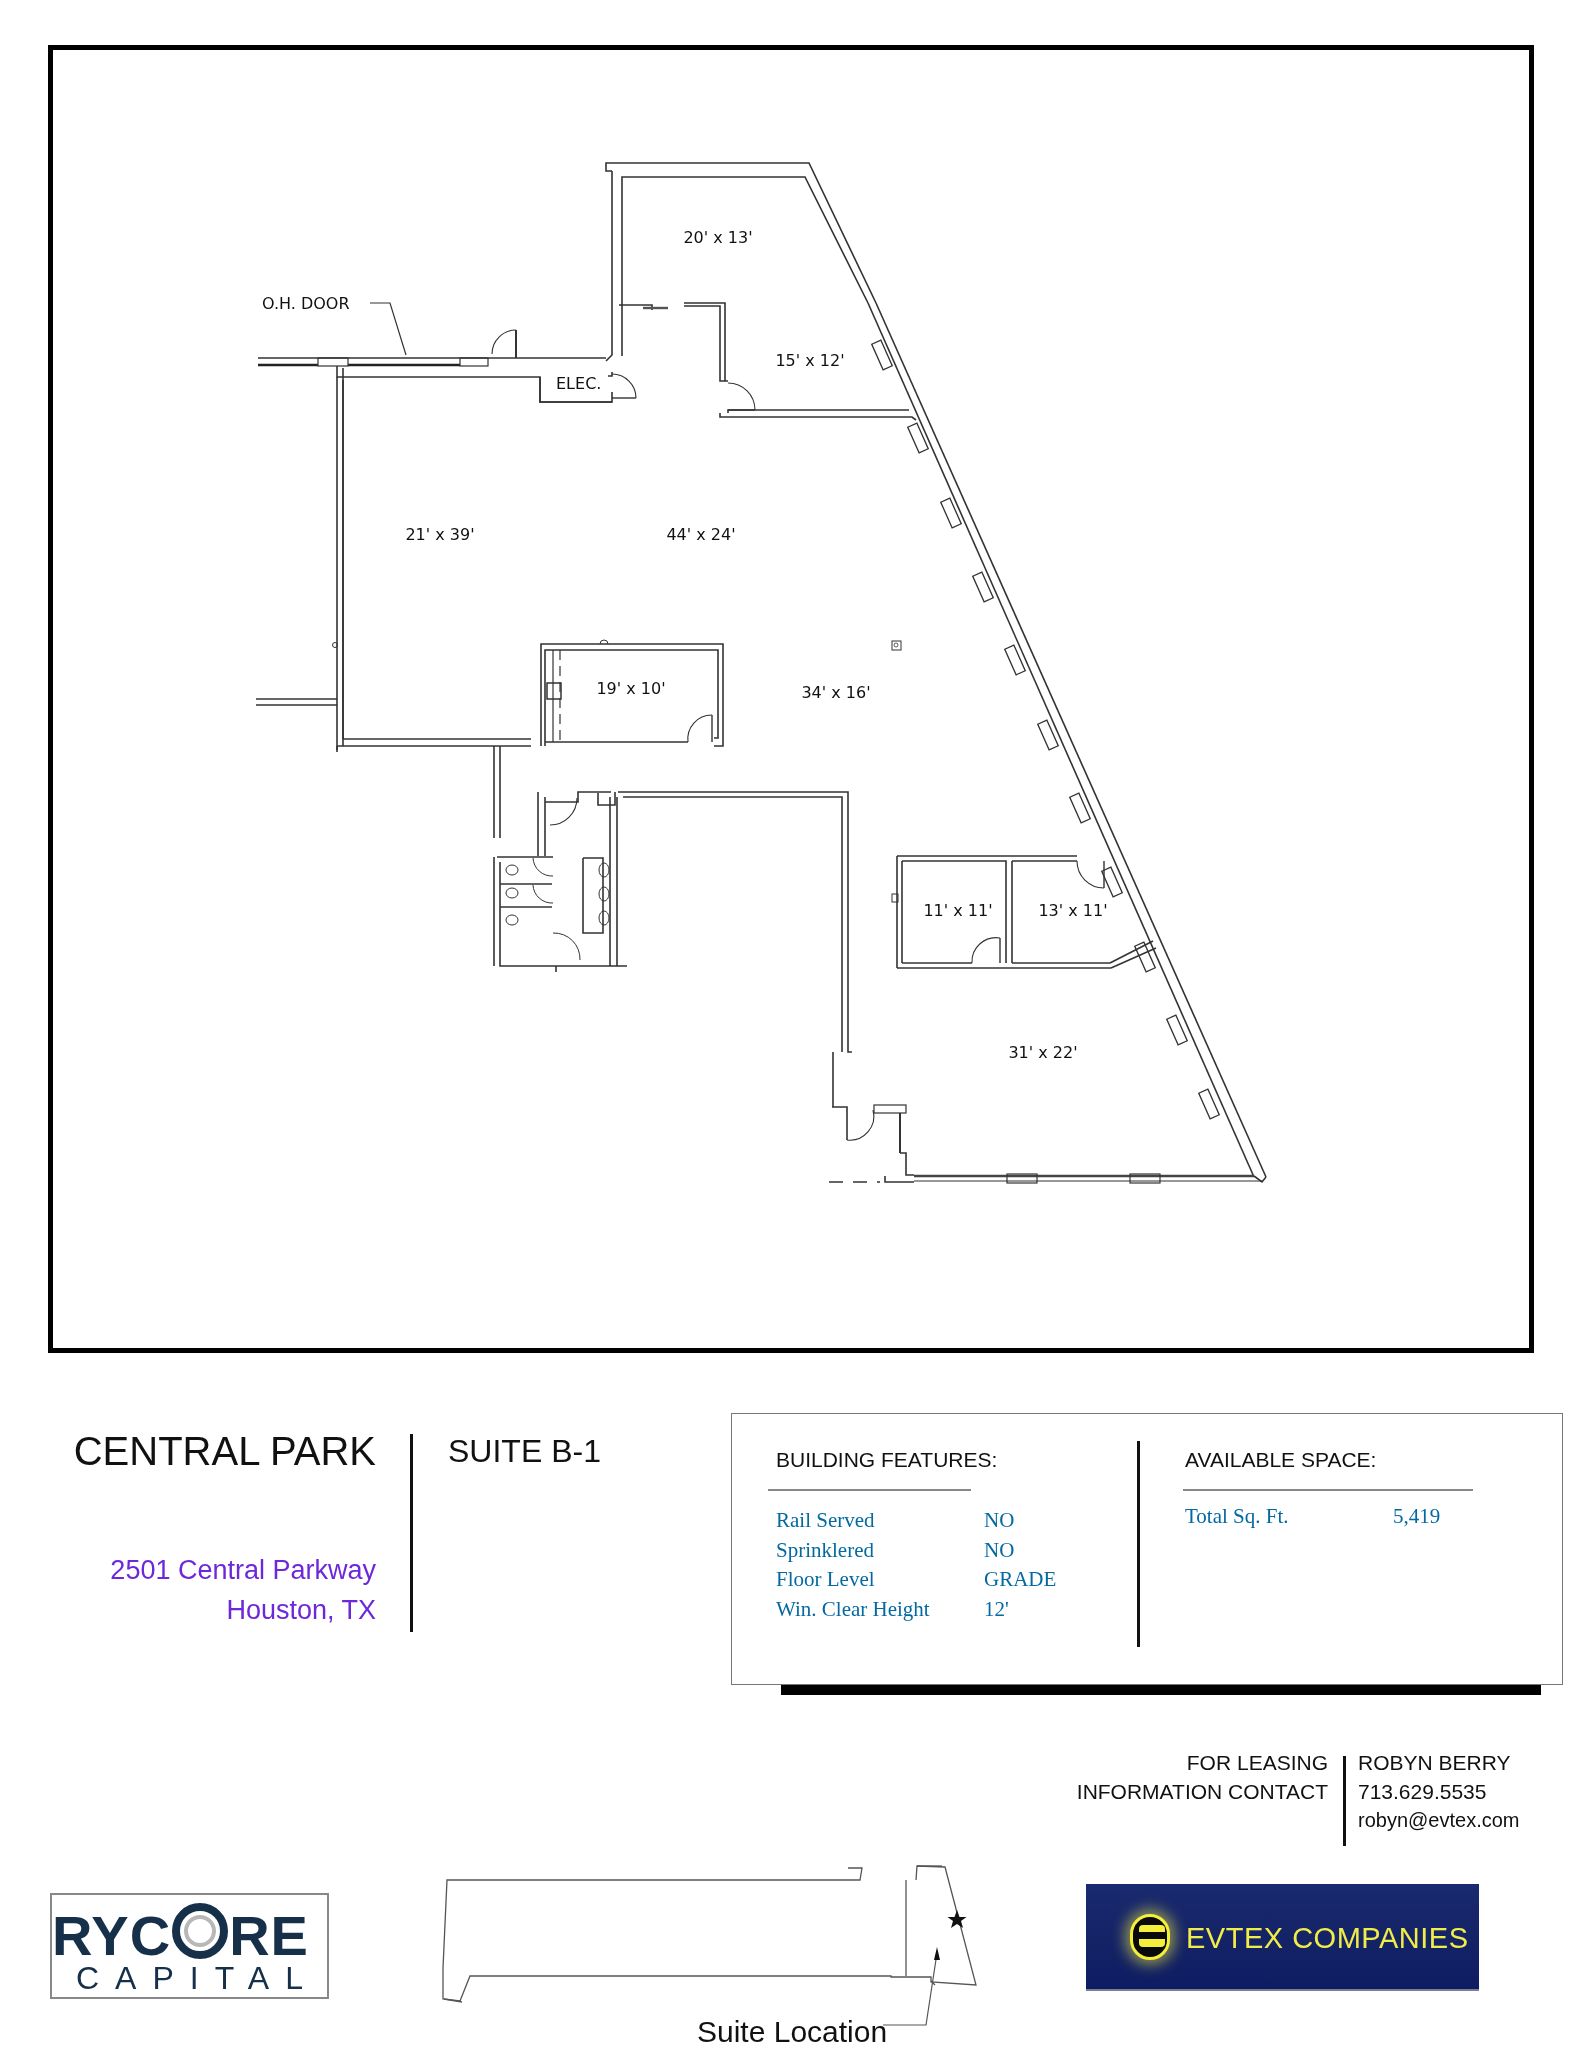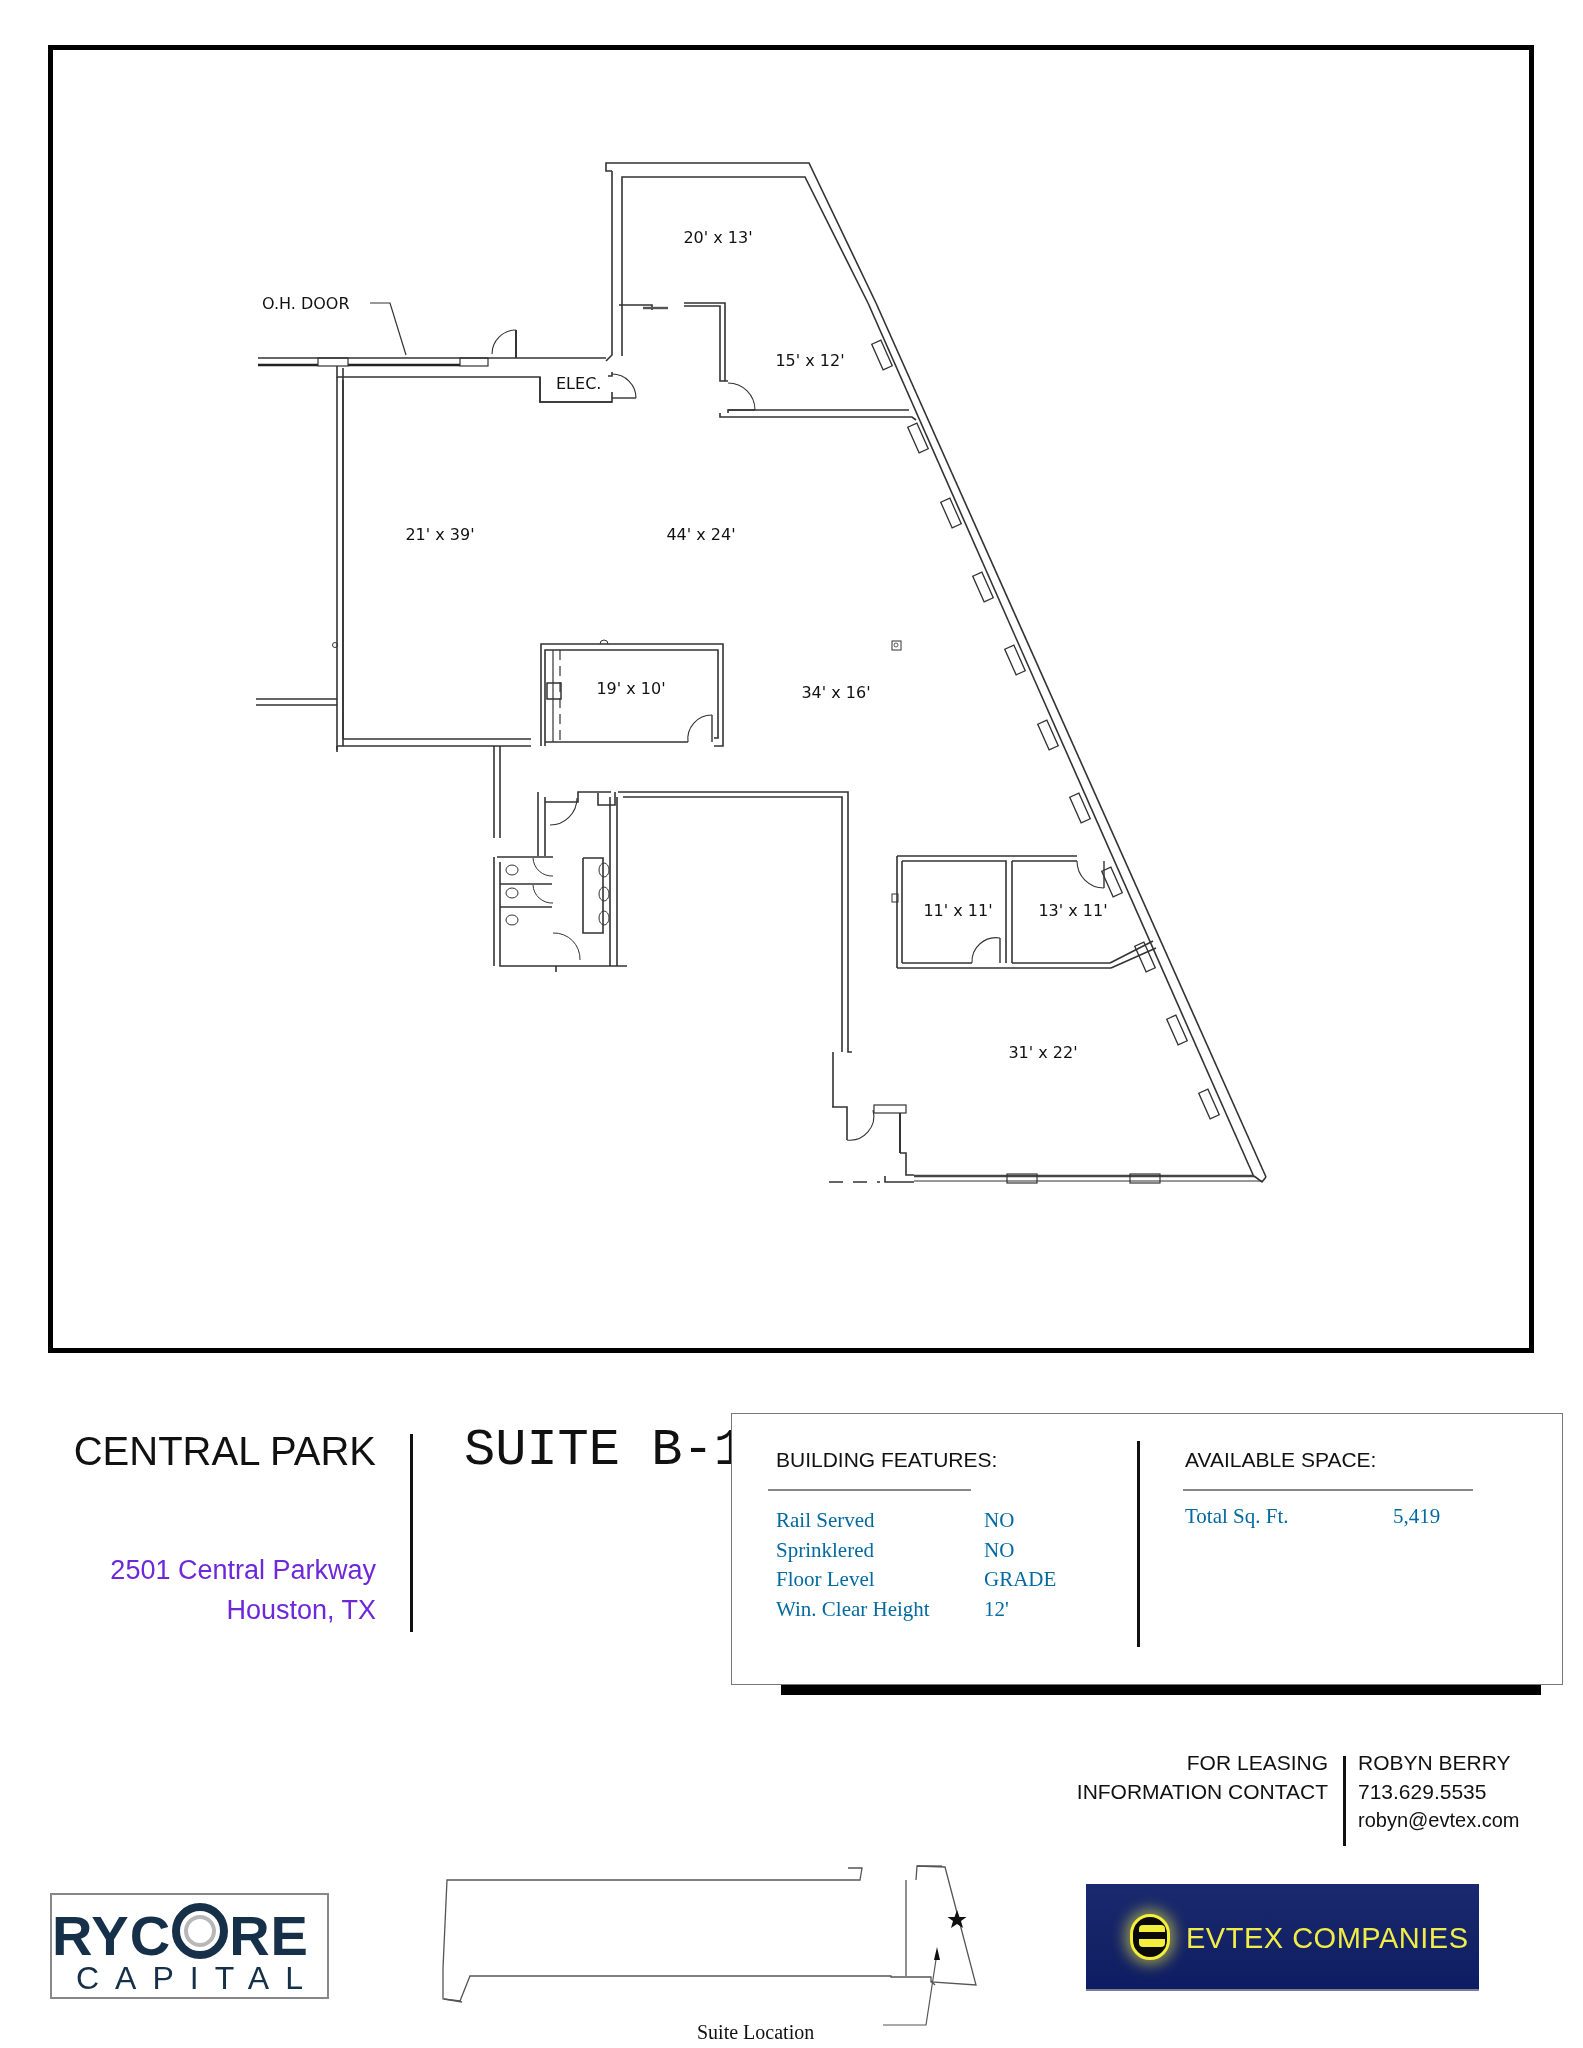--- a/index.html
+++ b/index.html
@@ -8,22 +8,22 @@
   .abs { position: absolute; }
   #plan-frame { left: 48px; top: 45px; width: 1476px; height: 1298px;
                 border: 5px solid #000; box-sizing: content-box; }
   #plan-svg { position: absolute; left: 0; top: 0; }
   .room-label { font-family: "DejaVu Sans", sans-serif; font-size: 16px; fill: #111; }
   #prop-name { right: 1207px; top: 1425px; text-align: left; font-size: 40px; line-height: 52px;
                letter-spacing: 0px; font-family: "Liberation Sans", sans-serif; color: #111; }
   #prop-addr { right: 1207px; top: 1550px; text-align: right; font-size: 27px; line-height: 40px;
                font-family: "Liberation Sans", sans-serif; color: #6d28d9; }
   #title-divider { left: 410px; top: 1434px; width: 3px; height: 198px; background: #111; }
-  #suite-title { left: 448px; top: 1425px; font-size: 52px; line-height: 52px;
-                 font-family: Liberation Mono, monospace; color: #111; margin-left: 16px; }
+  #suite-title { left: 448px; top: 1425px; font-size: 32px; line-height: 52px;
+                 font-family: Liberation Sans, sans-serif; color: #111; }
   #features-shadow { left: 781px; top: 1460px; width: 760px; height: 235px; background: #000; }
   #features-box { left: 731px; top: 1413px; width: 832px; height: 272px; background: #fff;
                   border: 1.5px solid #777; box-sizing: border-box; }
   .sec-head { font-family: "Liberation Sans", sans-serif; font-size: 21px; color: #111; }
   .sec-rule { height: 2px; background: #888; }
   .feat-row { font-family: Liberation Serif, serif; font-size: 21px; color: #0369a1; line-height: 29.5px; }
   #features-divider { left: 1137px; top: 1441px; width: 3px; height: 206px; background: #111; }
   #leasing-left { right: 255px; top: 1748px; text-align: right;
                   font-family: "Liberation Sans", sans-serif; font-size: 21px; line-height: 29px; color: #111; }
   #leasing-divider { left: 1343px; top: 1756px; width: 3px; height: 90px; background: #111; }
@@ -46,22 +46,22 @@
                 background: linear-gradient(180deg, #1a2a6e 0%, #142266 55%, #0e1d63 100%);
                 border-bottom: 2px solid #7a7f96; box-sizing: border-box; padding-left: 12px; }
   #evtex-mark { position: absolute; left: 44px; top: 30px; width: 40px; height: 46px; border-radius: 22px;
                 background: #0a0a0a; border: 3px solid #f3ef3a; box-shadow: 0 0 14px 5px rgba(240,236,60,0.55); box-sizing: border-box; }
   #evtex-mark::before { content: ""; position: absolute; left: 6px; top: 8px; width: 26px; height: 7px;
                         background: #f3ef3a; border-radius: 4px 4px 0 0; }
   #evtex-mark::after { content: ""; position: absolute; left: 6px; top: 22px; width: 26px; height: 8px;
                        background: #f3ef3a; border-radius: 0 0 4px 4px; }
   #evtex-text { position: absolute; left: 100px; top: 34px; font-family: "Liberation Sans", sans-serif;
                 font-size: 29px; color: #f0ec48; letter-spacing: 0.5px; line-height: 40px; }
-  #suite-loc-label { left: 697px; top: 2017px; font-family: Liberation Serif, serif;
-                     font-size: 20px; color: #111; line-height: 30px; }
+  #suite-loc-label { left: 697px; top: 2017px; font-family: Liberation Sans, sans-serif;
+                     font-size: 30px; color: #111; line-height: 30px; }
 </style>
 </head>
 <body>
 
 <div class="abs" id="plan-frame"></div>
 
 <svg id="plan-svg" width="1583" height="2048" viewBox="0 0 1583 2048" xmlns="http://www.w3.org/2000/svg" fill="none" stroke="#333" stroke-width="1.6">
 
   <g>
     <polyline points="612,171 606,171 606,163 809,163 876,303"></polyline>

